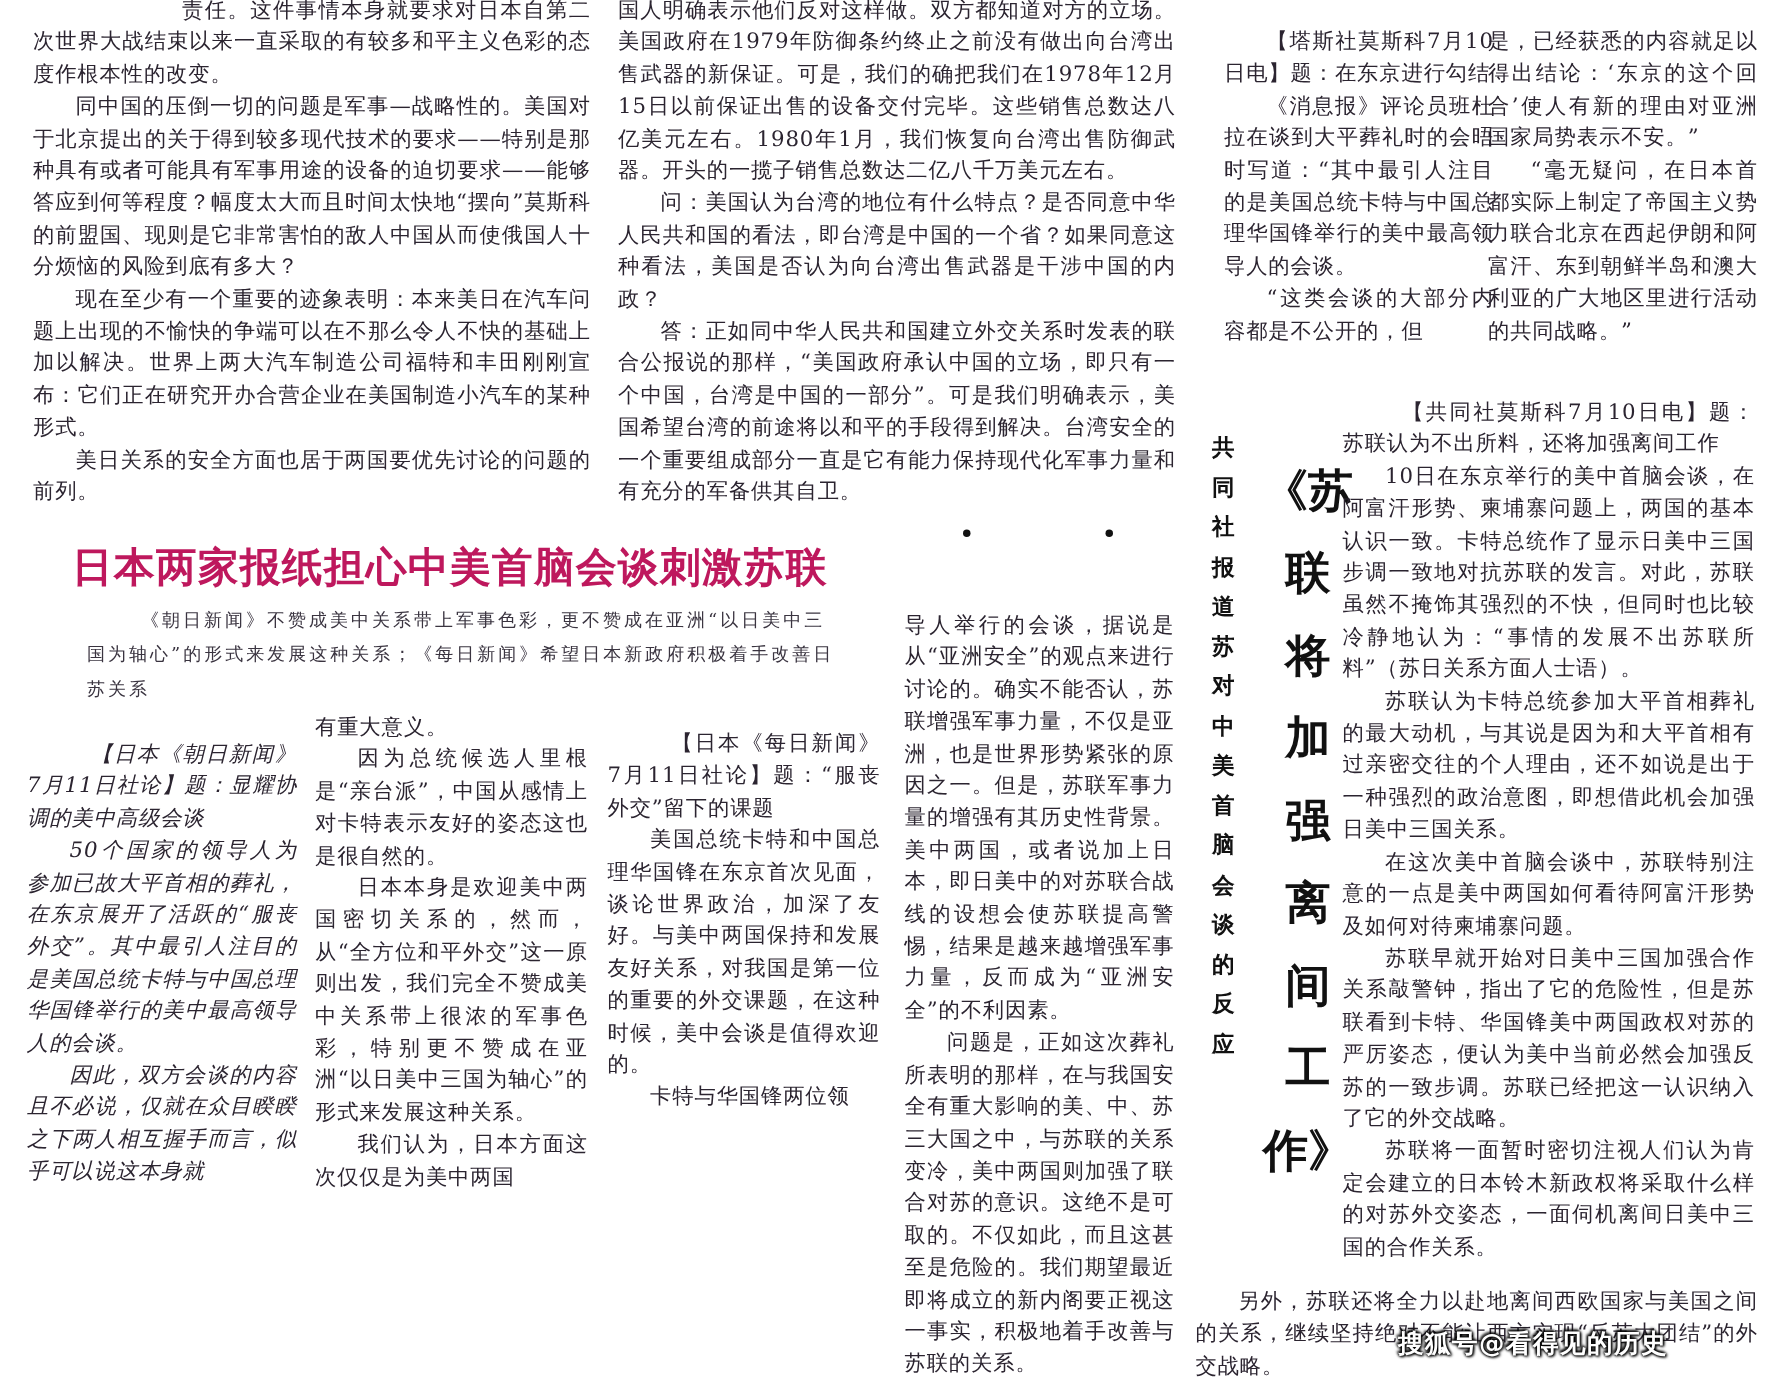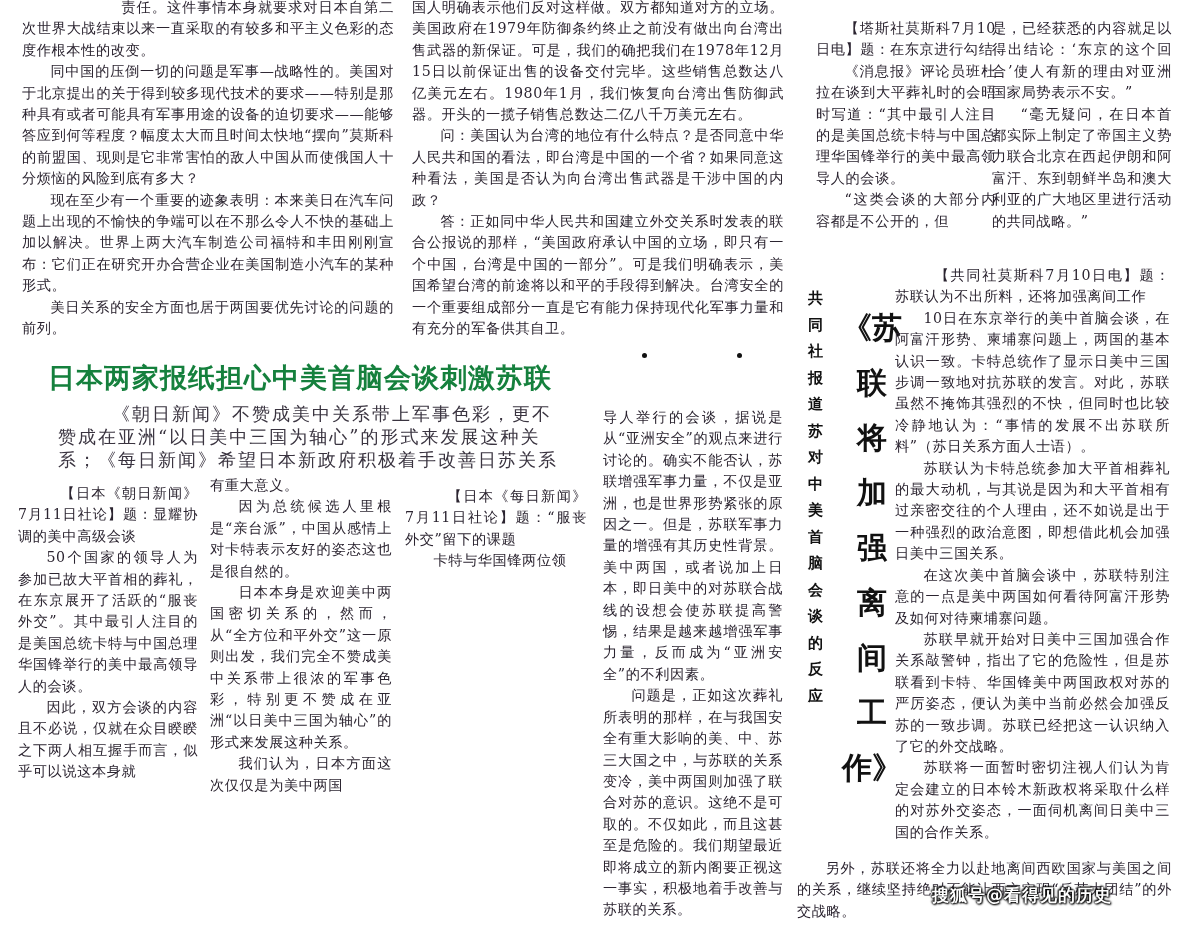--- a/index.html
+++ b/index.html
@@ -3,22 +3,22 @@
 <meta charset="utf-8">
 <style>
   html,body{margin:0;padding:0;}
   body{width:1191px;height:926px;background:#fff;position:relative;overflow:hidden;
        font-family:"DejaVu Serif","Liberation Serif",serif;color:#2b2430;}
   .blk{position:absolute;font-size:14.2px;line-height:21.4px;letter-spacing:0.6px;text-align:justify;}
   .blk p{margin:0;}
   .ind{text-indent:2em;}
   .ind3{text-indent:3em;}
   .headline{position:absolute;left:48px;top:360px;width:520px;font-family:"DejaVu Sans","Liberation Sans",sans-serif;
-            font-weight:bold;font-size:27px;letter-spacing:1px;color:#15803d;white-space:nowrap;}
-  .deck{position:absolute;left:58px;top:402px;width:500px;font-size:18px;line-height:23px;letter-spacing:2px;color:#3a3440;}
+            font-weight:bold;font-size:27px;letter-spacing:1px;color:#be185d;white-space:nowrap;}
+  .deck{position:absolute;left:58px;top:402px;width:500px;font-size:12px;line-height:23px;letter-spacing:2px;color:#3a3440;}
   .vt{position:absolute;display:flex;flex-direction:column;align-items:center;
       font-family:"DejaVu Serif","Liberation Serif",serif;font-weight:bold;color:#111;}
   .vt1{left:808px;top:285px;font-size:15px;}
   .vt1 span{height:26.5px;line-height:26.5px;}
   .vt2{left:842px;top:300px;font-size:30px;}
   .vt2 span{height:55px;line-height:55px;}
   .bullet{position:absolute;width:5px;height:5px;border-radius:50%;background:#111;}
   .watermark{position:absolute;left:932px;top:884px;font-family:"DejaVu Sans","Liberation Sans",sans-serif;
              font-weight:bold;font-size:17px;color:#fff;letter-spacing:1px;
              text-shadow:0 0 2px #000,0 0 2px #000,1px 1px 2px #000,-1px -1px 2px #000;}
@@ -90,33 +90,34 @@
 <div class="blk" style="left:797px;top:858px;width:375px;">
   <p class="ind">另外，苏联还将全力以赴地离间西欧国家与美国之间的关系，继续坚持绝对不能让西方实现“反苏大团结”的外交战略。</p>
 </div>
 
 <div class="headline">日本两家报纸担心中美首脑会谈刺激苏联</div>
 <div class="deck" style="text-indent:3em;">《朝日新闻》不赞成美中关系带上军事色彩，更不赞成在亚洲“以日美中三国为轴心”的形式来发展这种关系；《每日新闻》希望日本新政府积极着手改善日苏关系</div>
 
 <div class="bullet" style="left:642px;top:353px;"></div>
 <div class="bullet" style="left:737px;top:353px;"></div>
 
-<div class="blk" style="left:18px;top:483px;width:180px;">
+<div class="blk" style="left:18px;top:493px;width:180px;font-style:italic;">
   <p class="ind" style="text-indent:3em;">【日本《朝日新闻》7月11日社论】题：显耀协调的美中高级会谈</p>
   <p class="ind">50个国家的领导人为参加已故大平首相的葬礼，在东京展开了活跃的“服丧外交”。其中最引人注目的是美国总统卡特与中国总理华国锋举行的美中最高领导人的会谈。</p>
   <p class="ind">因此，双方会谈的内容且不必说，仅就在众目睽睽之下两人相互握手而言，似乎可以说这本身就</p>
 </div>
 <div class="blk" style="left:210px;top:475px;width:182px;">
   <p>有重大意义。</p>
   <p class="ind">因为总统候选人里根是“亲台派”，中国从感情上对卡特表示友好的姿态这也是很自然的。</p>
   <p class="ind">日本本身是欢迎美中两国密切关系的，然而，从“全方位和平外交”这一原则出发，我们完全不赞成美中关系带上很浓的军事色彩，特别更不赞成在亚洲“以日美中三国为轴心”的形式来发展这种关系。</p>
   <p class="ind">我们认为，日本方面这次仅仅是为美中两国</p>
 </div>
 <div class="blk" style="left:405px;top:486px;width:182px;">
   <p class="ind" style="text-indent:3em;">【日本《每日新闻》7月11日社论】题：“服丧外交”留下的课题</p>
+  <p class="ind">美国总统卡特和中国总理华国锋在东京首次见面，谈论世界政治，加深了友好。与美中两国保持和发展友好关系，对我国是第一位的重要的外交课题，在这种时候，美中会谈是值得欢迎的。</p>
   <p class="ind">卡特与华国锋两位领</p>
 </div>
 <div class="blk" style="left:603px;top:367px;width:180px;margin-top:40px;">
   <p>导人举行的会谈，据说是从“亚洲安全”的观点来进行讨论的。确实不能否认，苏联增强军事力量，不仅是亚洲，也是世界形势紧张的原因之一。但是，苏联军事力量的增强有其历史性背景。美中两国，或者说加上日本，即日美中的对苏联合战线的设想会使苏联提高警惕，结果是越来越增强军事力量，反而成为“亚洲安全”的不利因素。</p>
   <p class="ind">问题是，正如这次葬礼所表明的那样，在与我国安全有重大影响的美、中、苏三大国之中，与苏联的关系变冷，美中两国则加强了联合对苏的意识。这绝不是可取的。不仅如此，而且这甚至是危险的。我们期望最近即将成立的新内阁要正视这一事实，积极地着手改善与苏联的关系。</p>
 </div>
 
 <div class="watermark">搜狐号@看得见的历史</div>
 
 </body></html>

